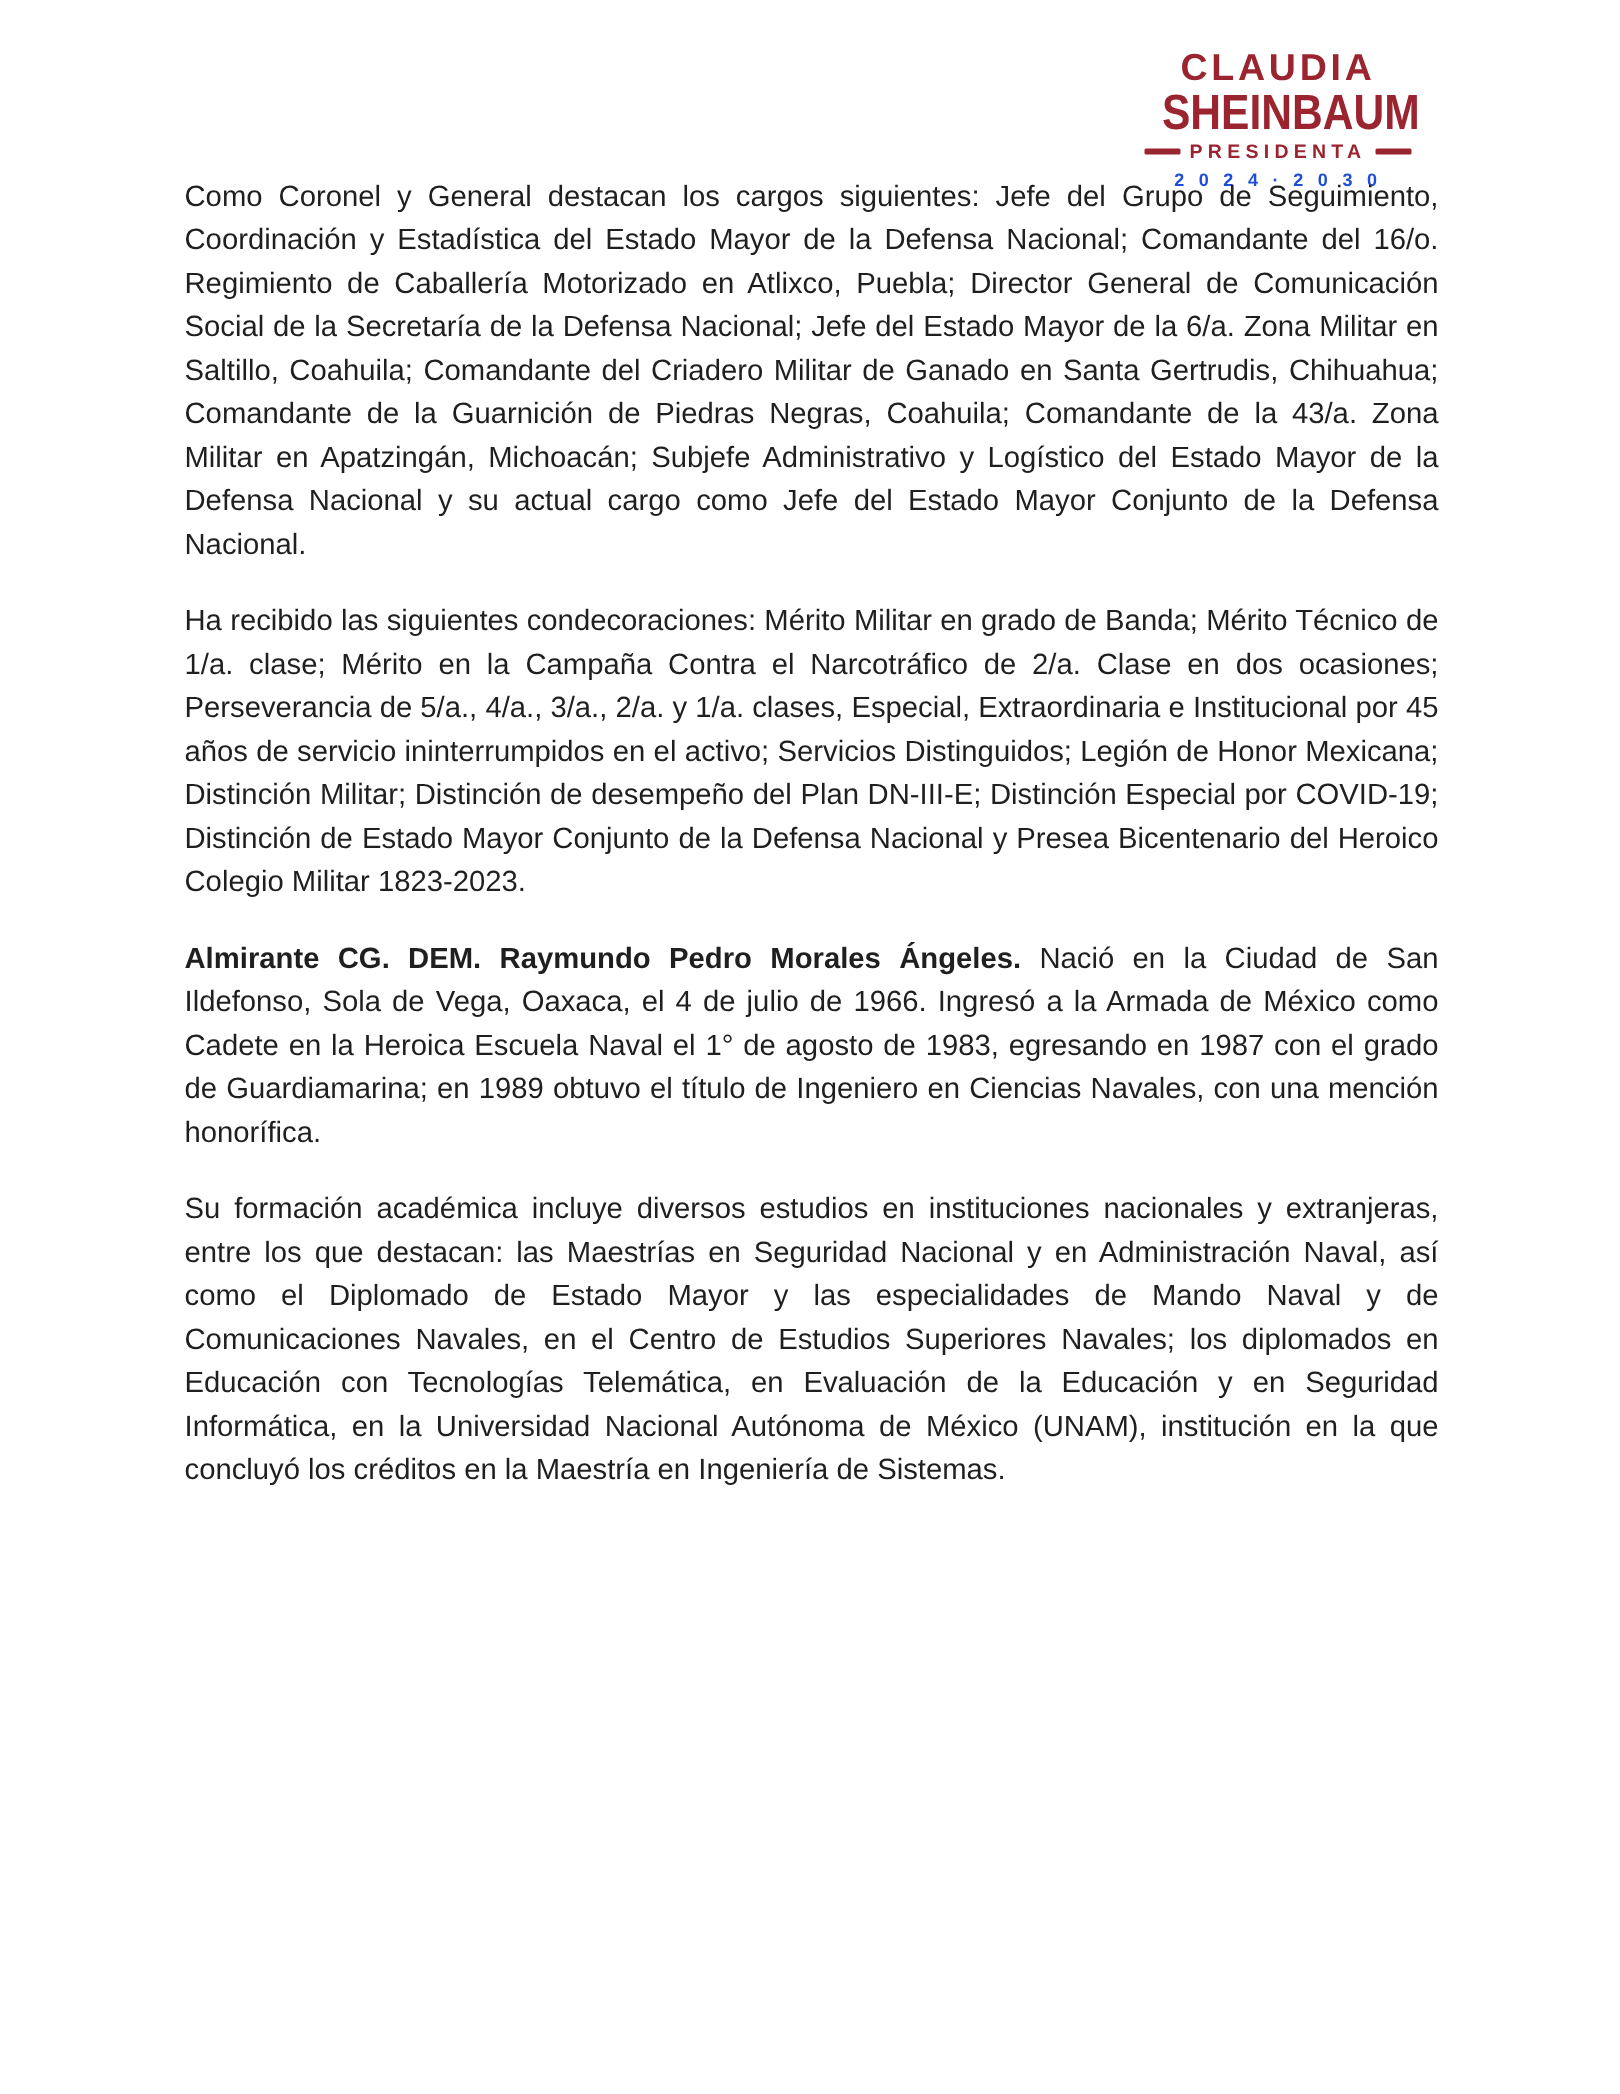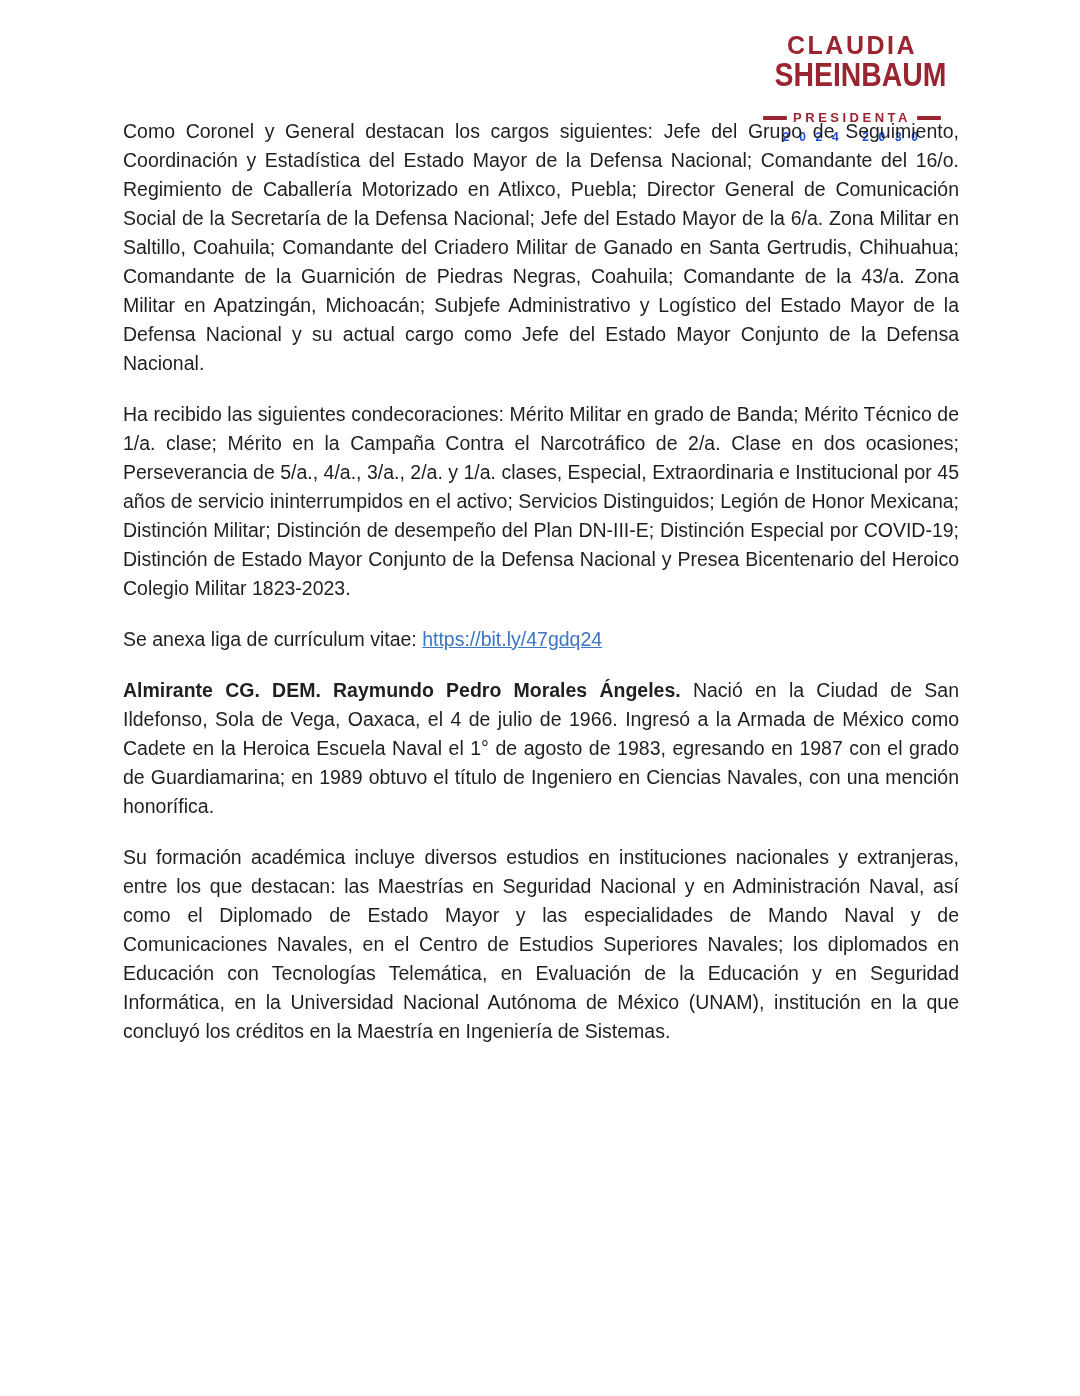--- a/index.html
+++ b/index.html
@@ -43,21 +43,21 @@
     line-height: 30px;
     white-space: nowrap;
     transform: scaleX(0.86);
     transform-origin: 50% 50%;
   }
   .logo-title-row {
     display: flex;
     align-items: center;
     justify-content: center;
     gap: 6px;
-    margin-top: 20px;
+    margin-top: 3px;
   }
   .logo-dash {
     display: inline-block;
     width: 24px;
     height: 4px;
     background: #9a2430;
     border-radius: 1px;
   }
   .logo-title {
     font-size: 13px;
@@ -116,21 +116,20 @@
     <div class="logo-years">2 0 2 4 · 2 0 3 0</div>
   </div>
 
   <div class="content">
 
 
     <p>Como Coronel y General destacan los cargos siguientes: Jefe del Grupo de Seguimiento, Coordinación y Estadística del Estado Mayor de la Defensa Nacional; Comandante del 16/o. Regimiento de Caballería Motorizado en Atlixco, Puebla; Director General de Comunicación Social de la Secretaría de la Defensa Nacional; Jefe del Estado Mayor de la 6/a. Zona Militar en Saltillo, Coahuila; Comandante del Criadero Militar de Ganado en Santa Gertrudis, Chihuahua; Comandante de la Guarnición de Piedras Negras, Coahuila; Comandante de la 43/a. Zona Militar en Apatzingán, Michoacán; Subjefe Administrativo y Logístico del Estado Mayor de la Defensa Nacional y su actual cargo como Jefe del Estado Mayor Conjunto de la Defensa Nacional.</p>
 
     <p>Ha recibido las siguientes condecoraciones: Mérito Militar en grado de Banda; Mérito Técnico de 1/a. clase; Mérito en la Campaña Contra el Narcotráfico de 2/a. Clase en dos ocasiones; Perseverancia de 5/a., 4/a., 3/a., 2/a. y 1/a. clases, Especial, Extraordinaria e Institucional por 45 años de servicio ininterrumpidos en el activo; Servicios Distinguidos; Legión de Honor Mexicana; Distinción Militar; Distinción de desempeño del Plan DN-III-E; Distinción Especial por COVID-19; Distinción de Estado Mayor Conjunto de la Defensa Nacional y Presea Bicentenario del Heroico Colegio Militar 1823-2023.</p>
 
-    <p><span>Se anexa liga de currículum vitae: </span><a class="cv-link" href="#">https://bit.ly/47gdq24</a></p>
 
     <p><strong class="bold-lead">Almirante CG. DEM. Raymundo Pedro Morales Ángeles.</strong><span> Nació en la Ciudad de San Ildefonso, Sola de Vega, Oaxaca, el 4 de julio de 1966. Ingresó a la Armada de México como Cadete en la Heroica Escuela Naval el 1° de agosto de 1983, egresando en 1987 con el grado de Guardiamarina; en 1989 obtuvo el título de Ingeniero en Ciencias Navales, con una mención honorífica.</span></p>
 
     <p class="last">Su formación académica incluye diversos estudios en instituciones nacionales y extranjeras, entre los que destacan: las Maestrías en Seguridad Nacional y en Administración Naval, así como el Diplomado de Estado Mayor y las especialidades de Mando Naval y de Comunicaciones Navales, en el Centro de Estudios Superiores Navales; los diplomados en Educación con Tecnologías Telemática, en Evaluación de la Educación y en Seguridad Informática, en la Universidad Nacional Autónoma de México (UNAM), institución en la que concluyó los créditos en la Maestría en Ingeniería de Sistemas.</p>
 
   </div>
 
 </div>
 
 </body></html>

